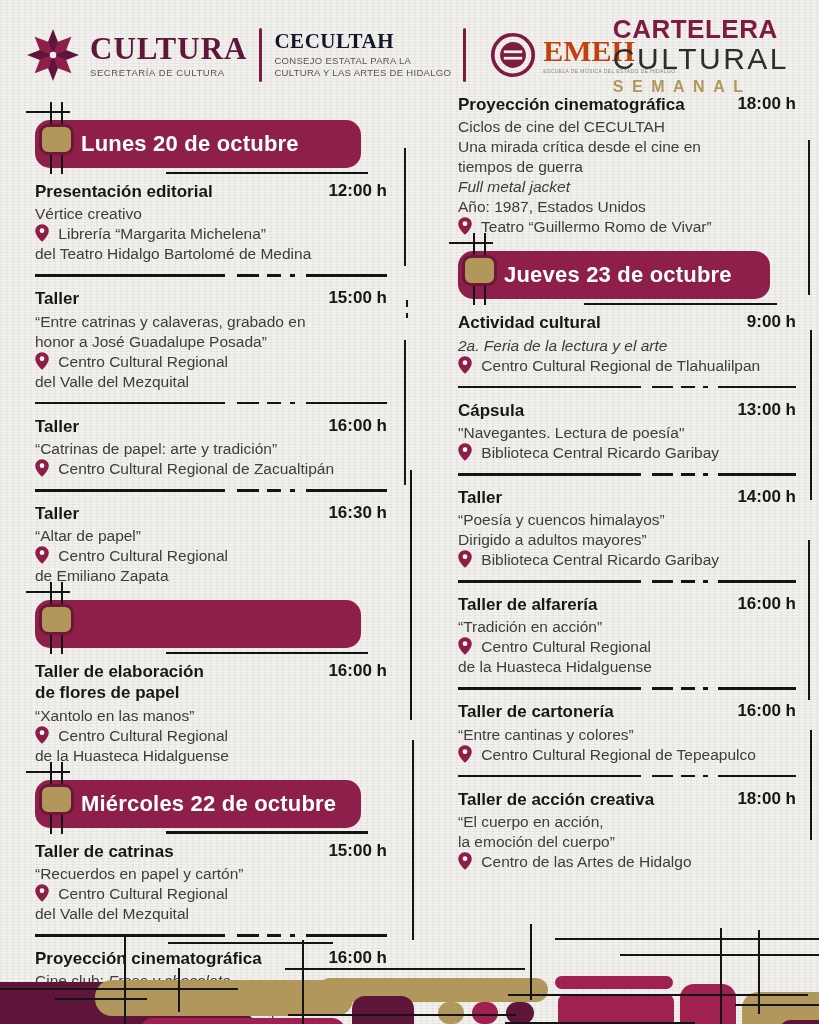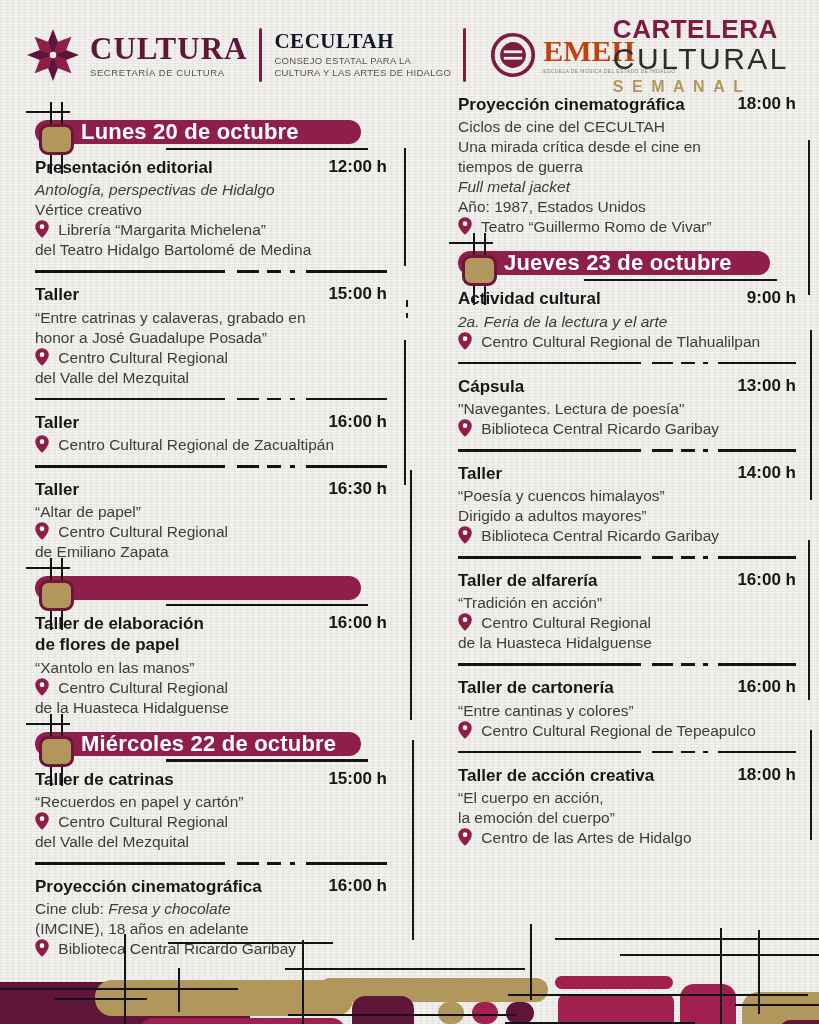--- a/index.html
+++ b/index.html
@@ -26,21 +26,21 @@
   .emeh-sub{font-size:5px;color:#8a8287;letter-spacing:.4px;margin-top:2px;}
   .banner{position:absolute;right:4px;top:0;text-align:left;}
   .banner .b1{font-size:26px;font-weight:800;color:#7d1b41;letter-spacing:.5px;line-height:1.05;}
   .banner .b2{font-size:30px;font-weight:500;color:#2d2d2d;letter-spacing:2.5px;line-height:1.05;}
   .banner .b3{font-size:16px;font-weight:700;color:#b2975d;letter-spacing:8.5px;margin-top:3px;}
   
   .col{position:absolute;}
   #col-left{left:35px;top:106px;width:352px;}
   #col-right{left:458px;top:94px;width:338px;}
   
-  .day-pill{position:relative;height:24px;background:#8e1f4b;border-radius:15px;
+  .day-pill{position:relative;height:48px;background:#8e1f4b;border-radius:15px;
     display:flex;align-items:center;padding-left:46px;margin:14px 26px 13px 0;
     color:#fff;font-size:22px;font-weight:700;letter-spacing:.2px;}
   .pill-tab{position:absolute;left:4px;top:4px;width:29px;height:25px;background:#b2975d;
     border:3px solid #6e1638;border-radius:9px;}
   .pill-vline{position:absolute;width:2px;height:72px;top:-18px;background:#141414;}
   .pill-vline.v1{left:15px;}
   .pill-vline.v2{left:26px;}
   .pill-hline{position:absolute;left:-9px;top:-9px;width:44px;height:2px;background:#141414;}
   .pill-underline{position:absolute;right:-7px;bottom:-6px;width:62%;height:2.5px;background:#141414;}
   
@@ -133,21 +133,20 @@
       <span class="pill-vline v2"></span>
       <span class="pill-tab"></span>
       <span class="pill-label">Lunes 20 de octubre</span>
       <span class="pill-underline"></span>
     </div>
     <div class="event">
       <div class="event-head">
         <h3 class="event-title">Presentación editorial</h3>
         <span class="event-time">12:00 h</span>
       </div>
-      <p class="event-line"><em>Antología, perspectivas de Hidalgo</em></p>
       <p class="event-line"><span>Vértice creativo</span></p>
       <p class="event-line">
   <svg class="pin" width="14" height="18" viewBox="0 0 16 20" aria-hidden="true">
     <path fill="#8e1d47" d="M8 0C3.6 0 0.3 3.4 0.3 7.6 0.3 13.2 8 20 8 20s7.7-6.8 7.7-12.4C15.7 3.4 12.4 0 8 0z"></path>
     <circle cx="8" cy="7.3" r="2.7" fill="#ffffff"></circle>
   </svg>
 <span>Librería “Margarita Michelena”</span></p>
       <p class="event-line"><span>del Teatro Hidalgo Bartolomé de Medina</span></p>
     </div>
     <div class="divider">
@@ -177,20 +176,21 @@
       <span class="seg seg-b"></span>
       <span class="seg seg-c"></span>
       <span class="seg seg-d"></span>
       <span class="seg seg-e"></span>
     </div>
     <div class="event">
       <div class="event-head">
         <h3 class="event-title">Taller</h3>
         <span class="event-time">16:00 h</span>
       </div>
+      <p class="event-line"><span>“Catrinas de papel: arte y tradición”</span></p>
       <p class="event-line">
   <svg class="pin" width="14" height="18" viewBox="0 0 16 20" aria-hidden="true">
     <path fill="#8e1d47" d="M8 0C3.6 0 0.3 3.4 0.3 7.6 0.3 13.2 8 20 8 20s7.7-6.8 7.7-12.4C15.7 3.4 12.4 0 8 0z"></path>
     <circle cx="8" cy="7.3" r="2.7" fill="#ffffff"></circle>
   </svg>
 <span>Centro Cultural Regional de Zacualtipán</span></p>
     </div>
     <div class="divider">
       <span class="seg seg-a"></span>
       <span class="seg seg-b"></span>

